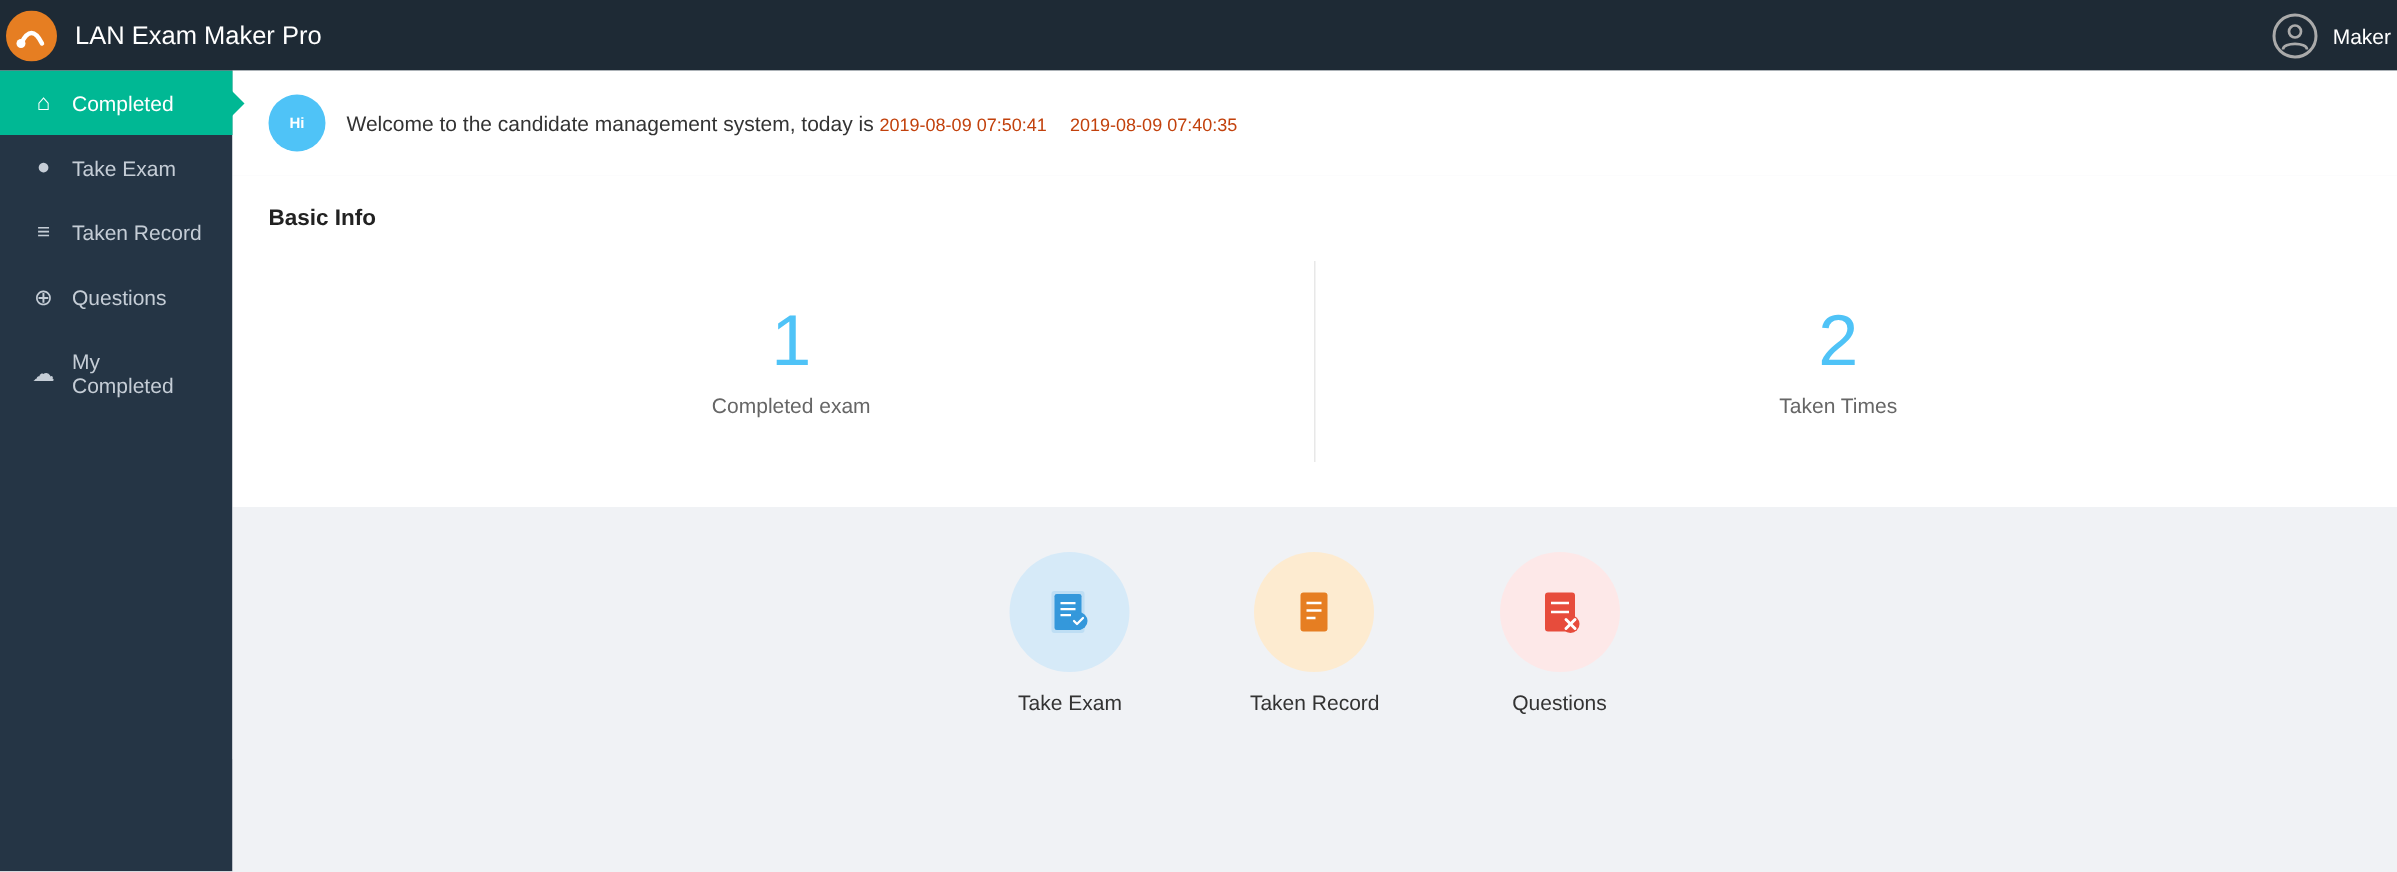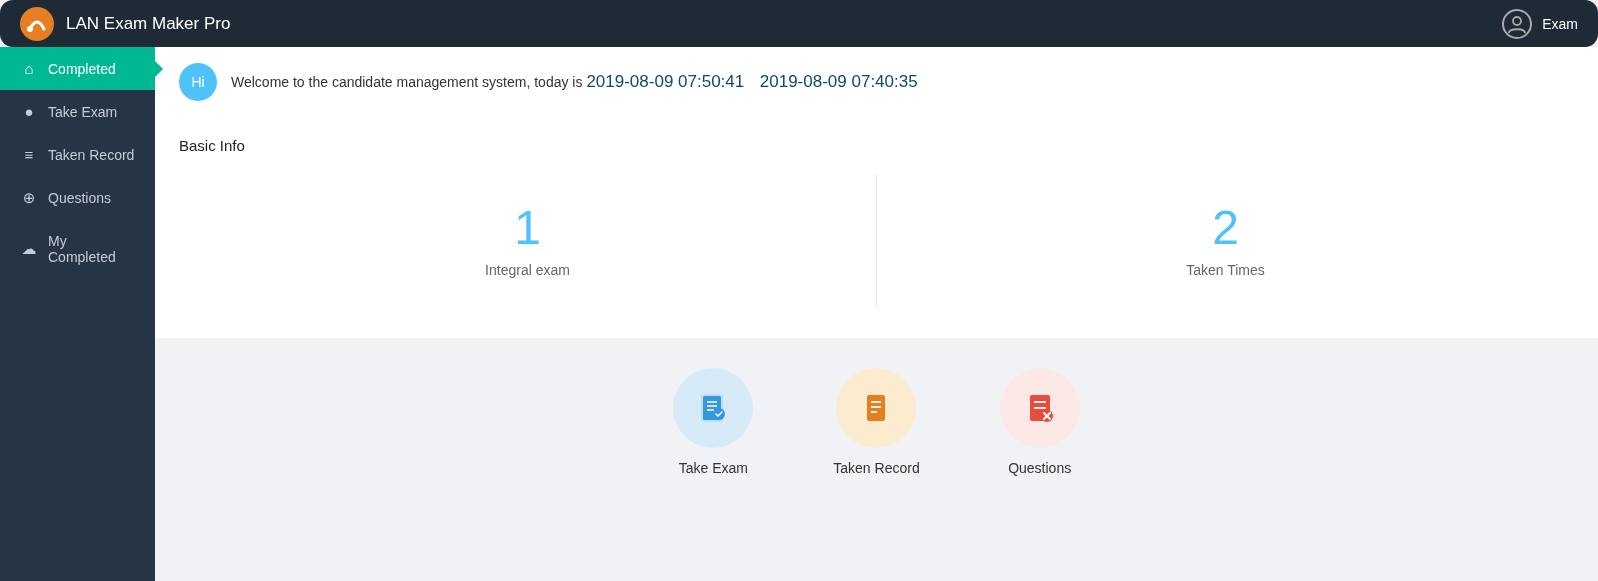--- a/index.html
+++ b/index.html
@@ -4,24 +4,23 @@
   <style>
     * { margin: 0; padding: 0; box-sizing: border-box; }
     body { font-family: 'Segoe UI', Arial, sans-serif; background: #f0f2f5; display: flex; flex-direction: column; height: 581px; width: 1598px; overflow: hidden; }
 
     
     .header {
       background: #1e2a35;
       height: 47px;
       display: flex;
       align-items: center;
-      padding: 0 20px;
+      padding: 0 4px;
       justify-content: space-between;
       flex-shrink: 0;
-      border-radius: 13px;
     }
     .header-left {
       display: flex;
       align-items: center;
       gap: 12px;
     }
     .logo-icon {
       width: 34px;
       height: 34px;
     }
@@ -114,46 +113,46 @@
       align-items: center;
       gap: 14px;
       margin: 0;
     }
     .hi-badge {
       width: 38px;
       height: 38px;
       border-radius: 50%;
       background: #4fc3f7;
       color: #fff;
-      font-size: 14px;
-      font-weight: normal;
+      font-size: 10px;
+      font-weight: bold;
       display: flex;
       align-items: center;
       justify-content: center;
       flex-shrink: 0;
     }
     .welcome-text {
       font-size: 14px;
       color: #333;
     }
     .welcome-date {
-      color: #0c4a6e;
-      font-size: 17px;
+      color: #c2410c;
+      font-size: 12px;
       text-align: center;
     }
 
     
     .basic-info-card {
       background: #ffffff;
       margin: 0 0 0 0;
       padding: 20px 24px 30px;
     }
     .basic-info-title {
       font-size: 15px;
-      font-weight: normal;
+      font-weight: bold;
       color: #222;
       margin-bottom: 20px;
     }
     .stats-row {
       display: flex;
       align-items: stretch;
     }
     .stat-item {
       flex: 1;
       display: flex;
@@ -224,21 +223,21 @@
     </svg>
     <span class="header-title">LAN Exam Maker Pro</span>
   </div>
   <div class="header-right">
     <div class="user-avatar">
       <svg width="22" height="22" viewBox="0 0 22 22" fill="none">
         <circle cx="11" cy="8" r="4" stroke="#aaa" stroke-width="1.8"></circle>
         <path d="M3 20 C3 15 19 15 19 20" stroke="#aaa" stroke-width="1.8" fill="none"></path>
       </svg>
     </div>
-    <span class="user-name">Exam</span>
+    <span class="user-name">Maker</span>
   </div>
 </div>
 
 <div class="main-layout">
 
   <nav class="sidebar">
     <div class="sidebar-item active">
       <span class="sidebar-icon">⌂</span>
       <span>Completed</span>
     </div>
@@ -270,21 +269,21 @@
         &nbsp;&nbsp;
         <span class="welcome-date">2019-08-09 07:40:35</span>
       </span>
     </div>
 
     <div class="basic-info-card">
       <div class="basic-info-title">Basic Info</div>
       <div class="stats-row">
         <div class="stat-item">
           <div class="stat-number">1</div>
-          <div class="stat-label">Integral exam</div>
+          <div class="stat-label">Completed exam</div>
         </div>
         <div class="stat-item">
           <div class="stat-number">2</div>
           <div class="stat-label">Taken Times</div>
         </div>
       </div>
     </div>
 
     <div class="bottom-area">
 

